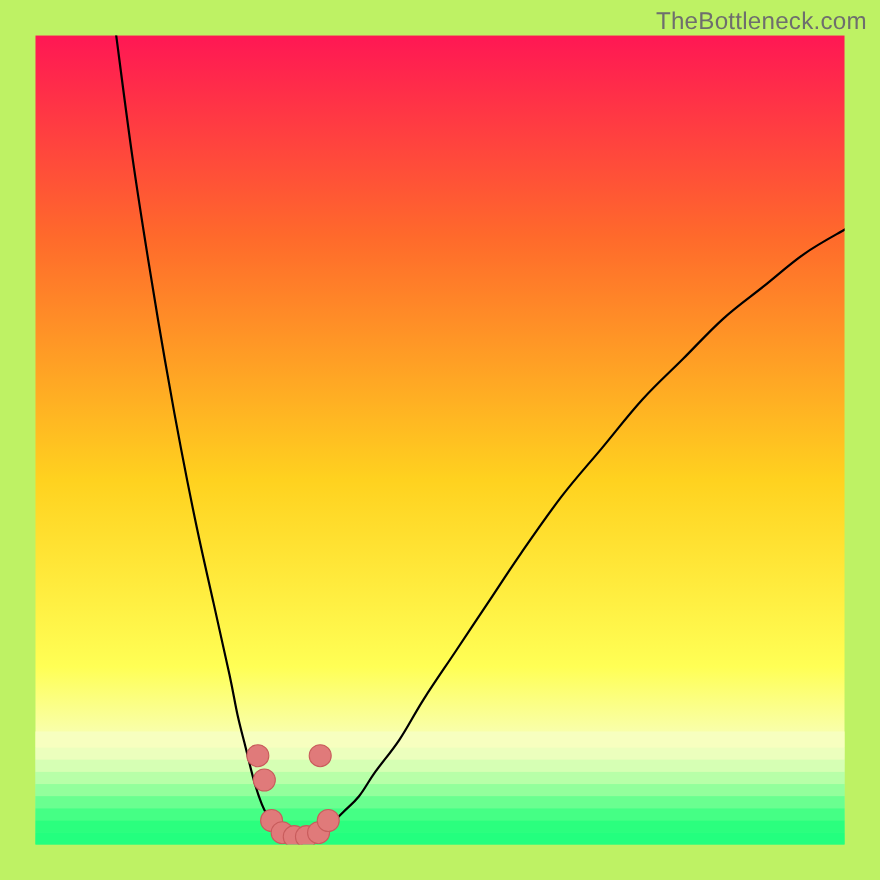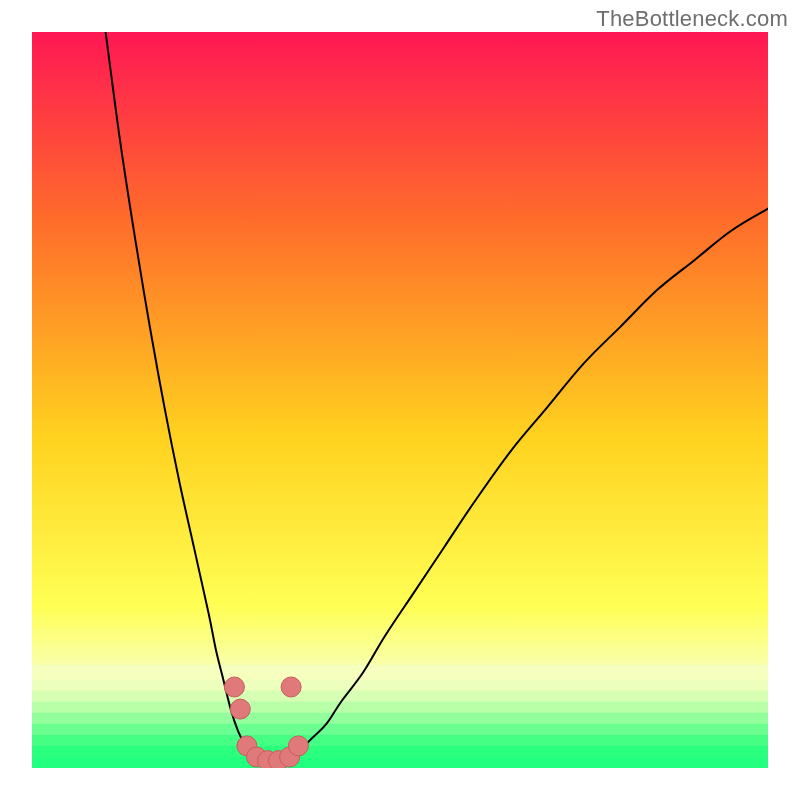--- a/index.html
+++ b/index.html
@@ -10,21 +10,21 @@
     background: #000;
     overflow: hidden;
     font-family: Arial, Helvetica, sans-serif;
   }
   .frame {
     position: absolute;
     top: 0;
     left: 0;
     width: 800px;
     height: 800px;
-    background: #ffffff;
+    background: #bef264;
   }
   .plot-area {
     position: absolute;
     top: 32px;
     left: 32px;
     width: 736px;
     height: 736px;
     overflow: hidden;
   }
   .watermark {

